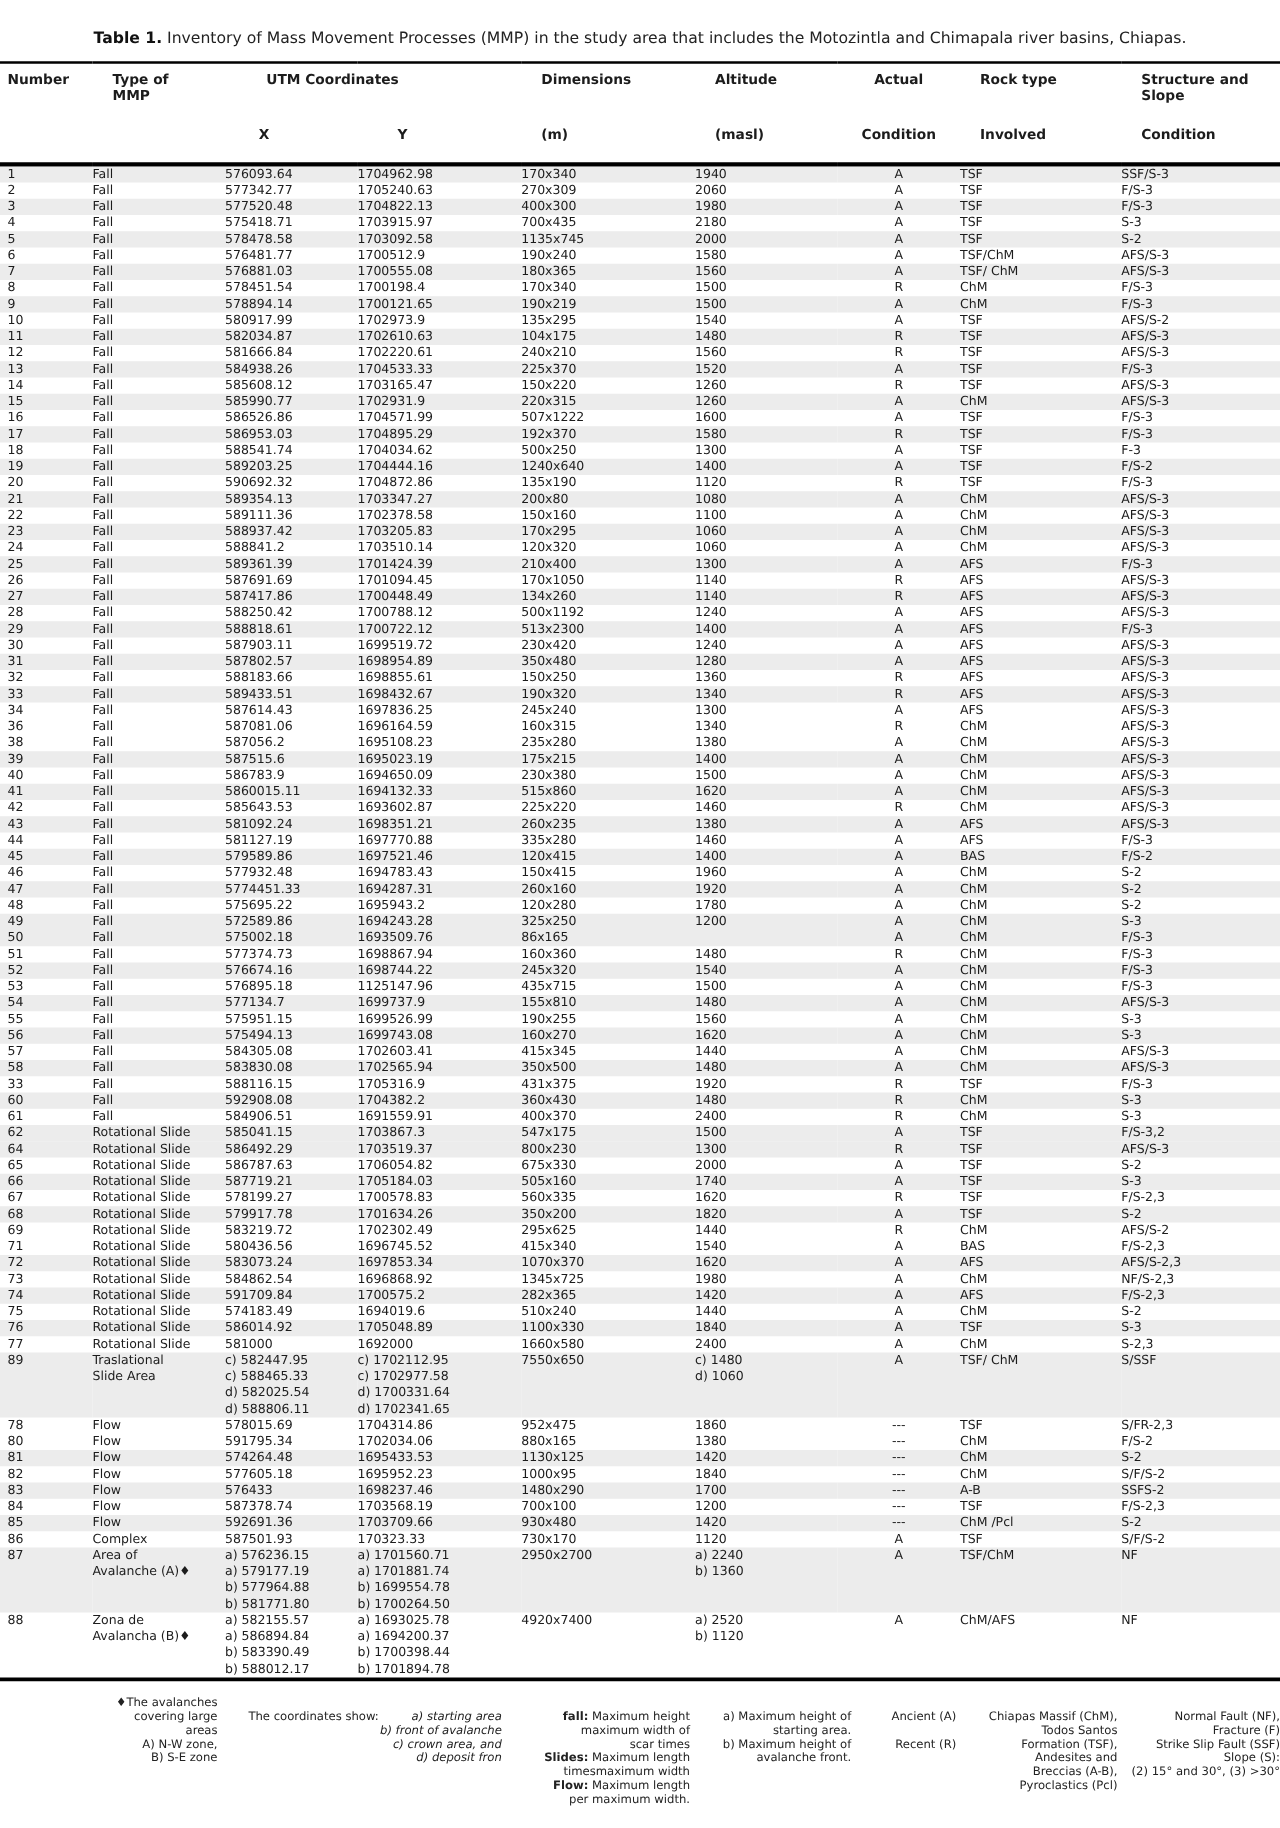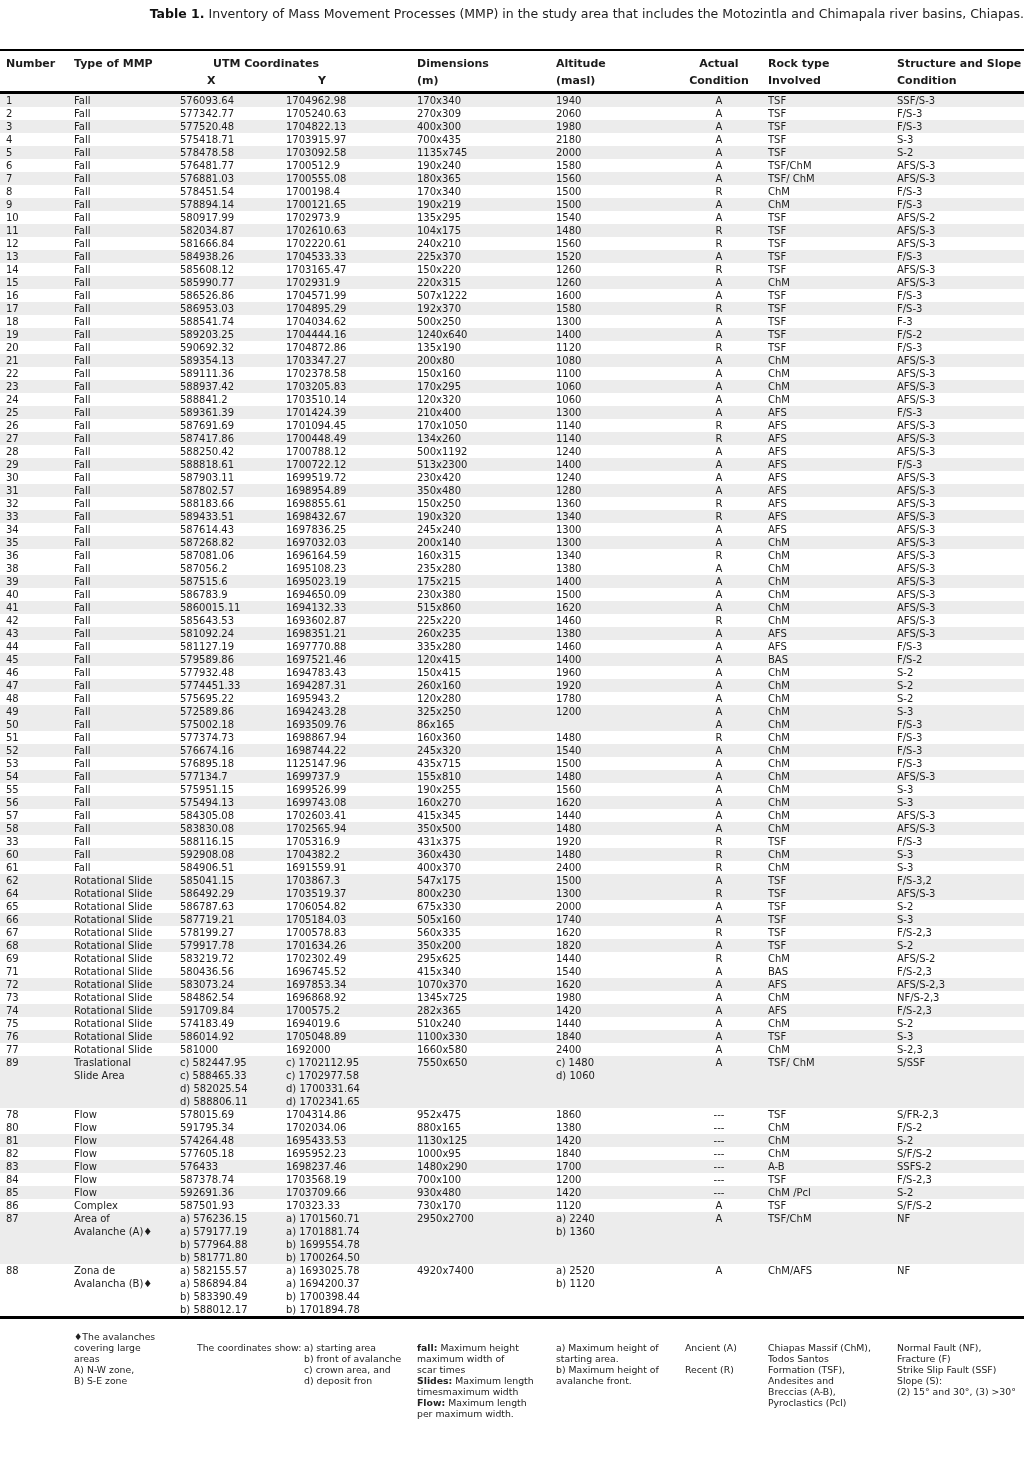--- a/index.html
+++ b/index.html
@@ -1,39 +1,39 @@
 <!DOCTYPE html>
 <html><head>
 <meta charset="utf-8">
 <style>
   html,body{margin:0;padding:0;background:#fff;}
   body{width:1024px;height:1462px;font-family:"DejaVu Sans","Liberation Sans",sans-serif;color:#1c1c1c;overflow:hidden;}
-  .title{padding-top:5px;height:49px;box-sizing:border-box;text-align:right;font-size:12.5px;line-height:17px;color:#222;}
+  .title{padding-top:21px;height:49px;box-sizing:border-box;text-align:center;font-size:12.5px;line-height:17px;color:#222;}
   .title b{color:#111;}
   table{border-collapse:collapse;table-layout:fixed;width:1024px;border-top:2px solid #000;}
   col.c-num{width:74px;}col.c-type{width:106px;}col.c-x{width:106px;}col.c-y{width:131px;}
   col.c-dim{width:139px;}col.c-alt{width:114px;}col.c-cond{width:98px;}col.c-rock{width:129px;}col.c-struct{width:127px;}
-  thead td{font-weight:bold;font-size:11px;vertical-align:top;padding:0;}
+  thead td{font-weight:bold;font-size:11px;vertical-align:top;padding:16px;}
   thead tr.h1 td{padding-top:6px;height:22px;box-sizing:border-box;}
   thead tr.h2 td{padding-top:2px;height:20px;box-sizing:border-box;}
   thead{border-bottom:3px solid #000;}
   thead td.ind-utm{padding-left:33px;}
   thead td.ind-x{padding-left:27px;}
   thead td.ind-y{padding-left:32px;}
   thead td.ctr, tbody td:nth-child(7){text-align:center;}
   tbody td{font-size:10px;line-height:13px;padding:0;vertical-align:top;white-space:pre-line;}
   tbody td:first-child, thead td:first-child{padding-left:6px;}
   tbody tr.shaded{background:#ececec;}
   .footrule{border-top:3px solid #000;margin-top:0;}
   .footer{position:relative;height:97px;font-size:9.3px;line-height:11px;color:#222;}
-  .fn{position:absolute;white-space:pre-line;}
+  .fn{position:absolute;white-space:pre-line;text-align:right;}
   .fn1{left:74px;top:12px;width:100px;}
   .fn2{left:197px;top:23px;width:240px;}
   .fn2 .intro{position:absolute;left:0;top:0;width:106px;white-space:nowrap;}
-  .fn2 .items{position:absolute;left:107px;top:0;white-space:pre-line;}
+  .fn2 .items{position:absolute;left:107px;top:0;white-space:pre-line;font-style:italic;}
   .fn3{left:417px;top:23px;width:135px;}
   .fn4{left:556px;top:23px;width:125px;}
   .fn5{left:685px;top:23px;width:80px;}
   .fn6{left:768px;top:23px;width:126px;}
   .fn7{left:897px;top:23px;width:127px;}
 </style>
 </head>
 <body>
 
 <div class="title"><b>Table 1.</b><span> Inventory of Mass Movement Processes (MMP) in the study area that includes the Motozintla and Chimapala river basins, Chiapas.</span></div>
@@ -441,31 +441,20 @@
         <td>34</td>
         <td>Fall</td>
         <td>587614.43</td>
         <td>1697836.25</td>
         <td>245x240</td>
         <td>1300</td>
         <td>A</td>
         <td>AFS</td>
         <td>AFS/S-3</td>
       </tr>
-      <tr class="shaded">
-        <td>35</td>
-        <td>Fall</td>
-        <td>587268.82</td>
-        <td>1697032.03</td>
-        <td>200x140</td>
-        <td>1300</td>
-        <td>A</td>
-        <td>ChM</td>
-        <td>AFS/S-3</td>
-      </tr>
       <tr>
         <td>36</td>
         <td>Fall</td>
         <td>587081.06</td>
         <td>1696164.59</td>
         <td>160x315</td>
         <td>1340</td>
         <td>R</td>
         <td>ChM</td>
         <td>AFS/S-3</td>

